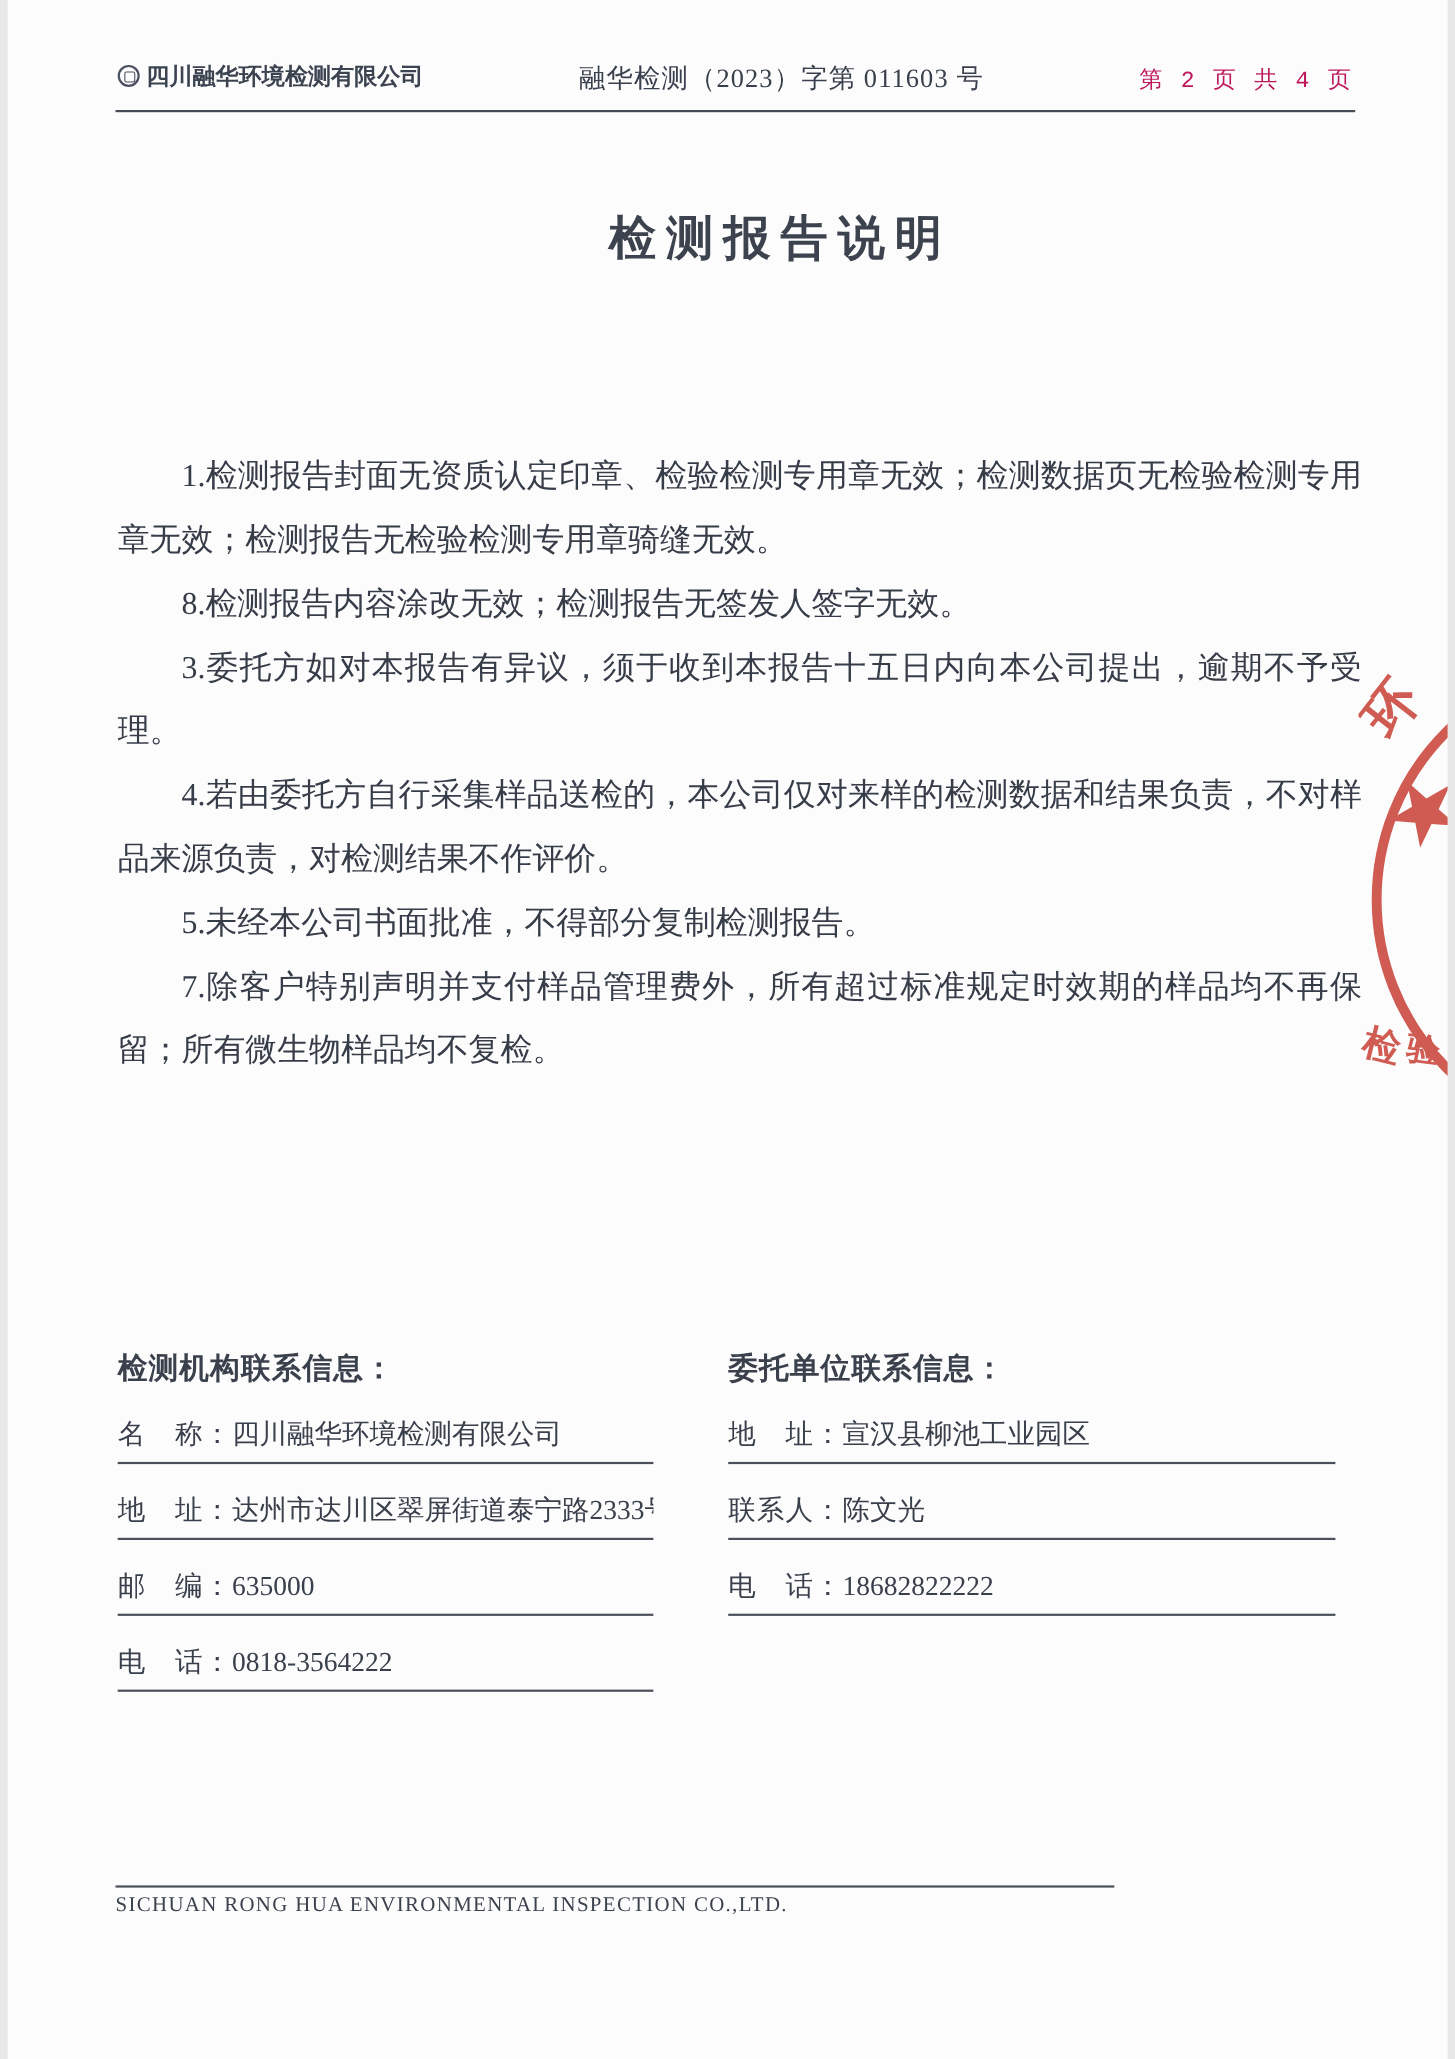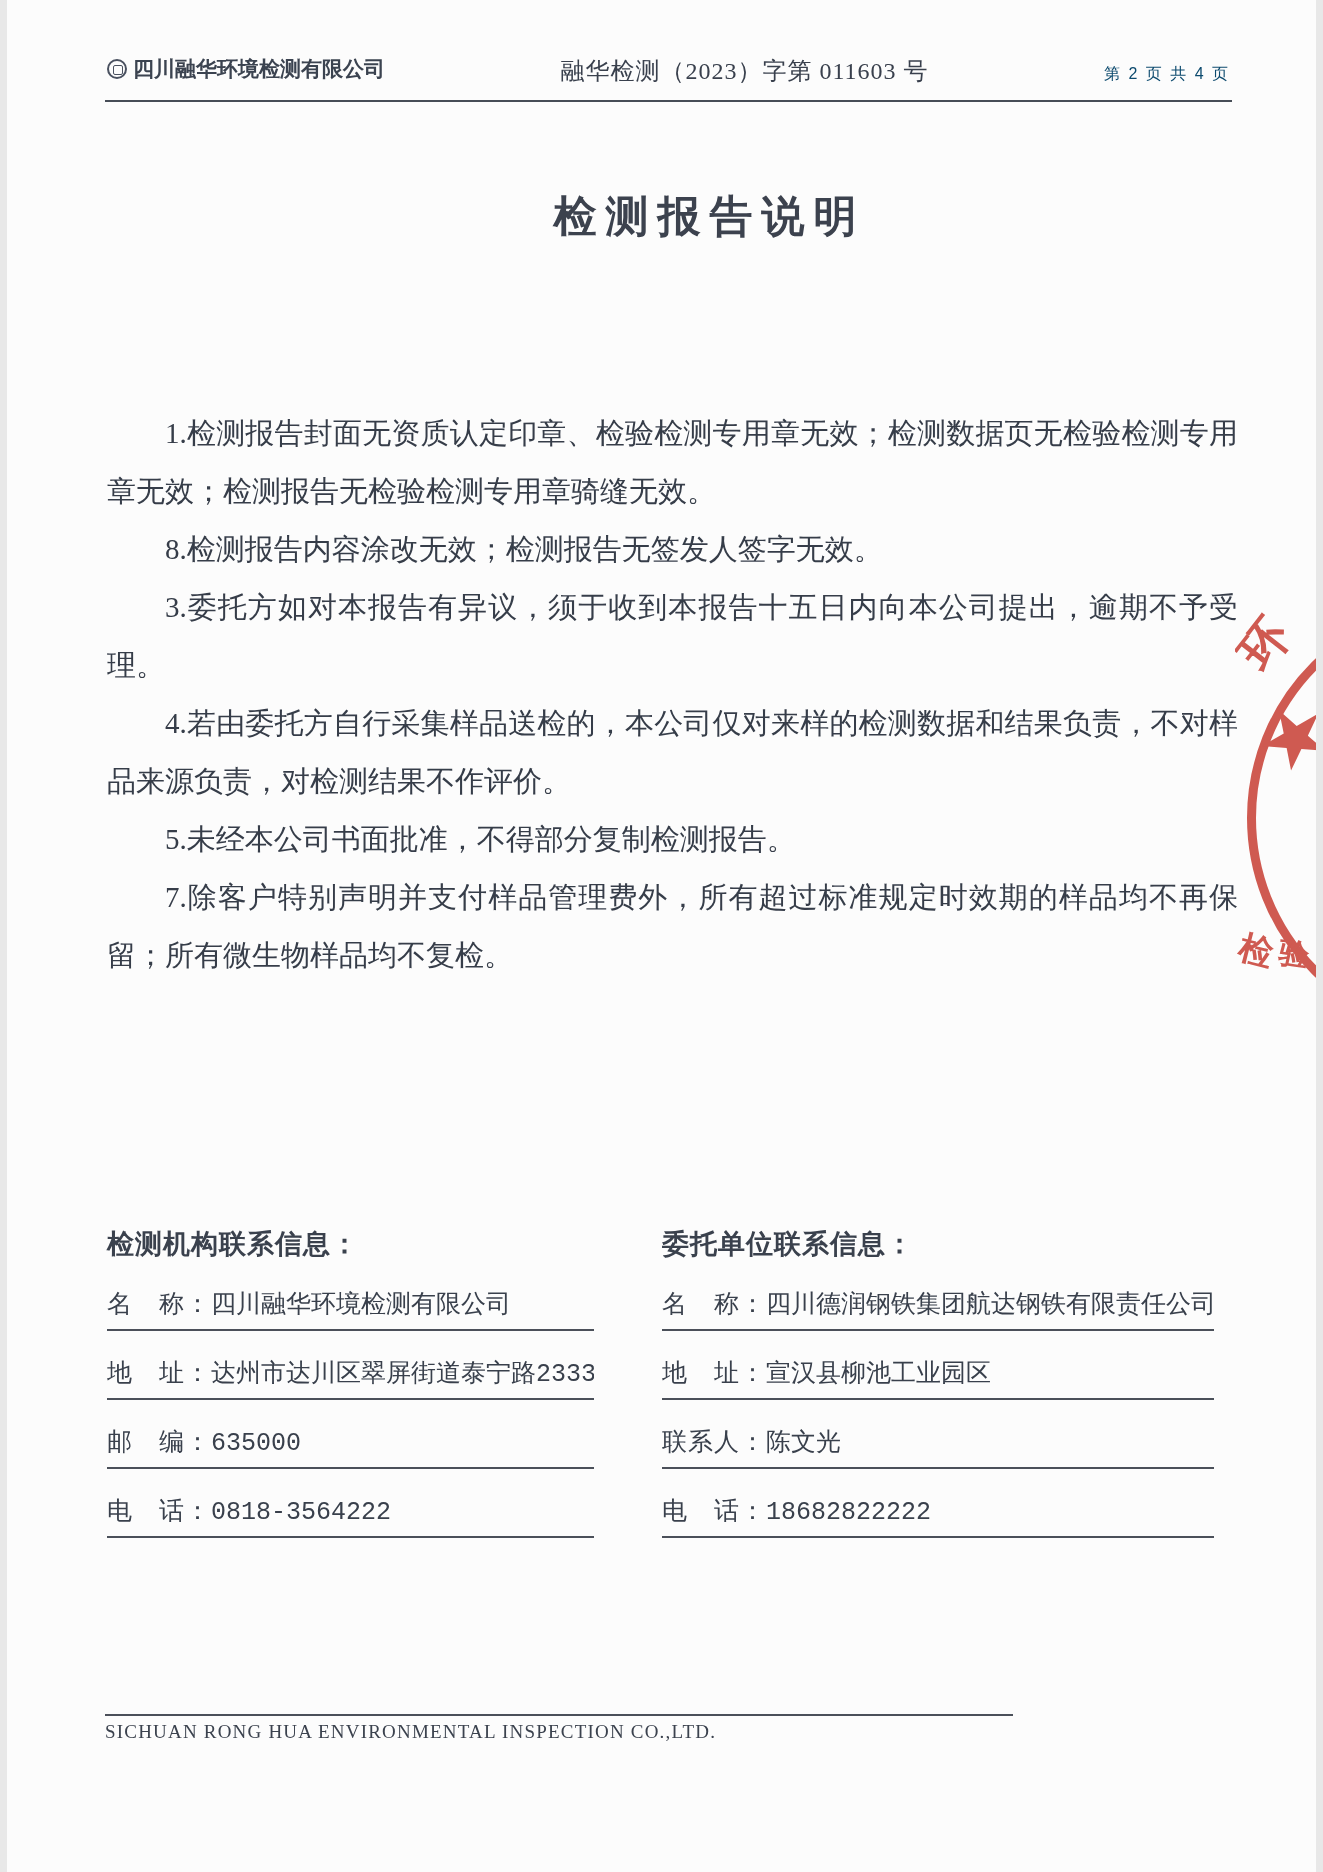--- a/index.html
+++ b/index.html
@@ -27,22 +27,22 @@
   }
   .logo::after{
     content:"";position:absolute;left:4px;top:4px;width:8px;height:8px;
     border:1.5px solid #4a5160;border-radius:2px;
   }
   .header-center{
     font-family:"Liberation Serif","DejaVu Serif",serif;
     font-size:24px;color:#39404d;letter-spacing:1px;
   }
   .header-right{
-    font-family:Liberation Sans, sans-serif;
-    font-size:16px;color:#0c4a6e;letter-spacing:2px;
+    font-family:Liberation Mono, monospace;
+    font-size:21px;color:#be185d;letter-spacing:2px;
   }
   .header-rule{
     position:absolute;top:100px;left:98px;width:1127px;height:0;
     border-top:2.5px solid #474d57;
   }
   
   .doc-title{
     position:absolute;top:188px;left:0;width:100%;
     text-align:center;
     font-family:"Liberation Sans","DejaVu Sans",sans-serif;
@@ -65,21 +65,21 @@
   .contact-col.left{width:487px;margin-right:68px;}
   .contact-col.right{width:552px;}
   .contact-heading{
     font-family:"Liberation Sans","DejaVu Sans",sans-serif;
     font-weight:700;font-size:27px;color:#3a414d;
     margin:0 0 6px 0;letter-spacing:1px;
   }
   .contact-row{
     margin-top:25px;padding-bottom:9px;
     border-bottom:2.5px solid #4b505a;
-    font-family:Liberation Mono, monospace;
+    font-family:Liberation Serif, serif;
     font-size:25px;color:#39404c;
     white-space:nowrap;overflow:hidden;
   }
   .contact-row .lbl{letter-spacing:1px;}
   
   .footer{
     position:absolute;top:1714px;left:98px;width:908px;
     border-top:2.5px solid #4b505a;padding-top:5px;
     font-family:"Liberation Serif","DejaVu Serif",serif;
     font-size:19px;color:#3b424e;letter-spacing:1.2px;
@@ -148,23 +148,20 @@
         <span class="lbl">邮　编：</span><span>635000</span>
       </div>
       <div class="contact-row">
         <span class="lbl">电　话：</span><span>0818-3564222</span>
       </div>
     </div>
 
     <div class="contact-col right">
       <div class="contact-heading">委托单位联系信息：</div>
       <div class="contact-row">
-        <span class="lbl">名　称：</span><span>四川德润钢铁集团航达钢铁有限责任公司</span>
-      </div>
-      <div class="contact-row">
         <span class="lbl">地　址：</span><span>宣汉县柳池工业园区</span>
       </div>
       <div class="contact-row">
         <span class="lbl">联系人：</span><span>陈文光</span>
       </div>
       <div class="contact-row">
         <span class="lbl">电　话：</span><span>18682822222</span>
       </div>
     </div>
 

